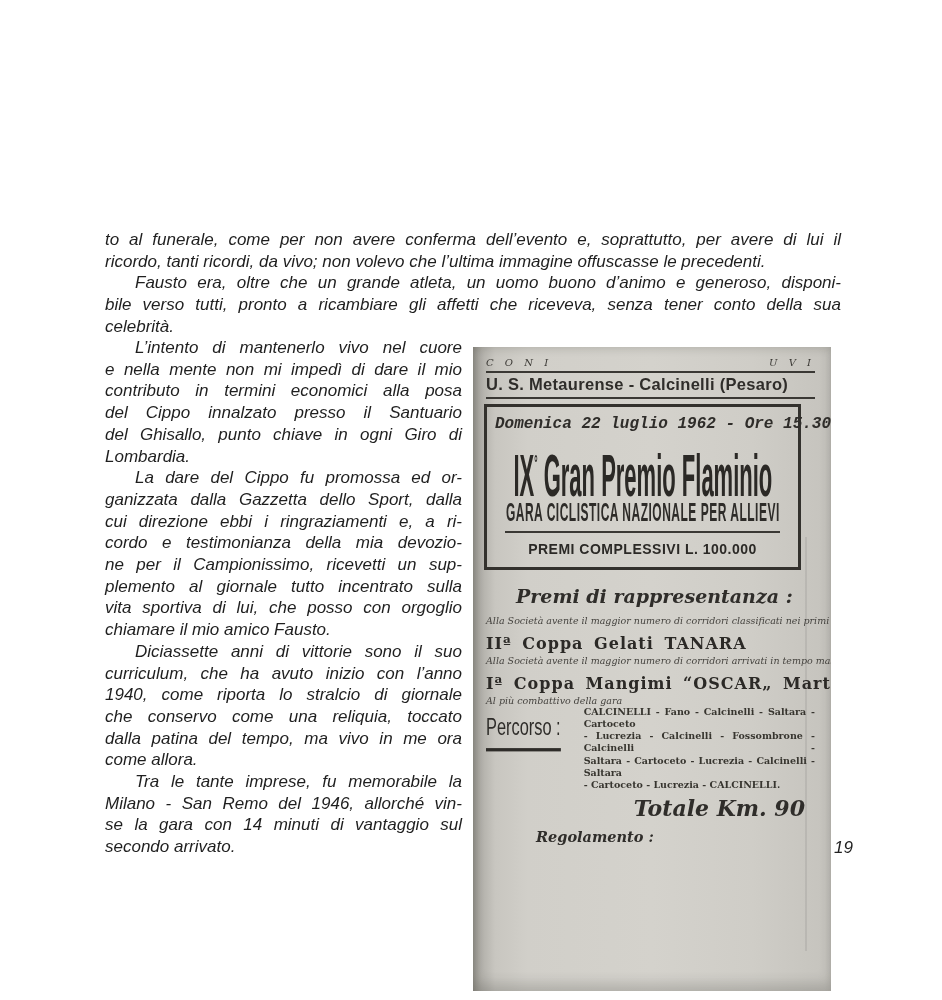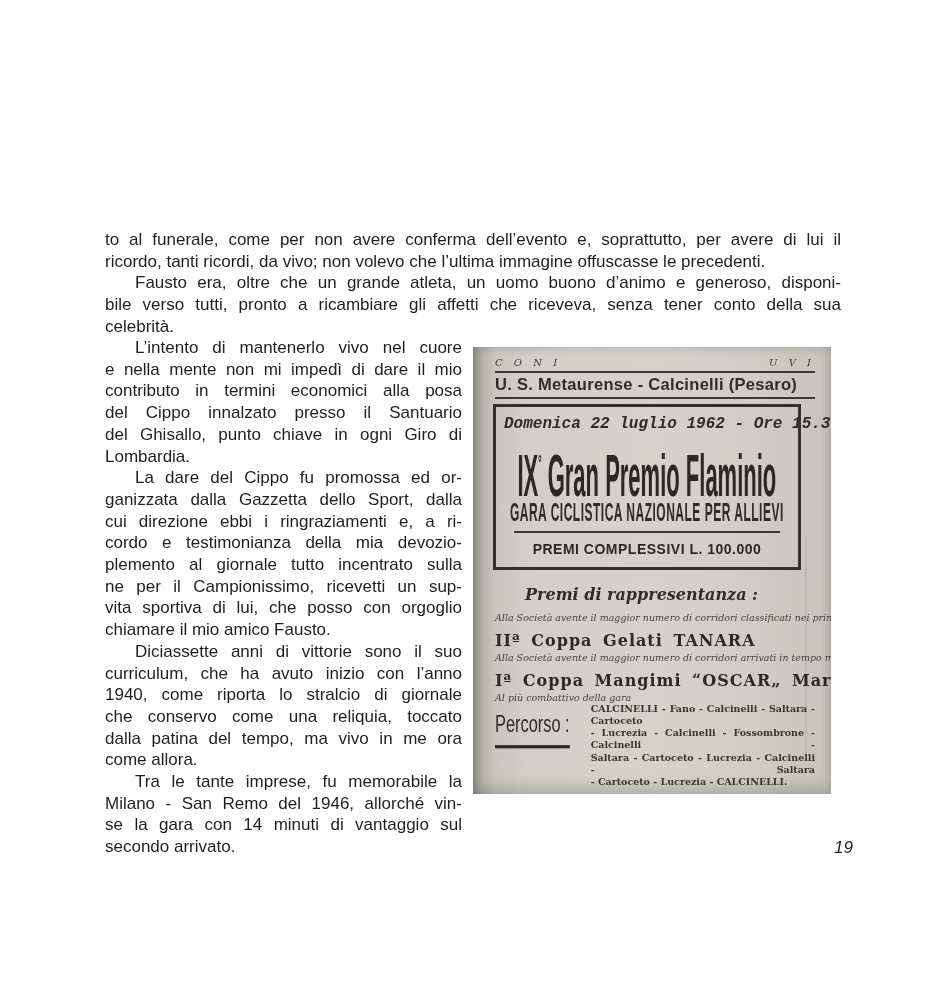--- a/index.html
+++ b/index.html
@@ -18,37 +18,37 @@
   
   .copy {
     position: absolute;
     color: #1f1f1f;
     font-size: 17px;
     line-height: 21.7px;
     font-family: "Liberation Sans", sans-serif;
   }
   .copy-intro { left: 105px; top: 229px; width: 736px; }
   .copy-col   { left: 105px; top: 337px; width: 357px; }
-  .para { margin: 0; }
+  .para { margin: 0; font-style: italic; }
   .tline { white-space: normal; }
   .tline.just { text-align: justify; text-align-last: justify; }
   .tline.first { text-indent: 30px; }
 
   
   .pageno {
     position: absolute; left: 834px; top: 838px;
     font-size: 17px; font-style: italic; color: #222;
   }
 
   
   .poster {
     position: absolute; left: 473px; top: 347px;
-    width: 358px; height: 447px;
+    width: 358px; height: 644px;
     box-sizing: border-box;
-    padding: 10px 16px 6px 22px;
+    padding: 10px 16px 6px 13px;
     color: #35332f;
     background: linear-gradient(90deg,
       #98968f 0px, #b3b1ab 9px, #c8c6c0 22px, #d1cfc9 55px,
       #d4d2cc 50%, #cfcdc7 78%, #c5c3bd 100%);
     box-shadow: inset 0 -8px 12px rgba(40,38,34,0.18),
                 inset 0 4px 6px rgba(40,38,34,0.10);
     overflow: hidden;
   }
   .poster::after { 
     content: ""; position: absolute; top: 190px; bottom: 40px; left: 332px;
@@ -87,21 +87,21 @@
   }
   .p-box-rule { height: 1.5px; background: #3a3834; margin: 5px 10px 0 10px; }
   .p-prizeline {
     font-weight: bold; font-size: 14px; letter-spacing: 0.5px;
     white-space: nowrap; margin: 8px 0 10px 0; color: #2b2926;
   }
   .p-script {
     font-family: "DejaVu Serif", serif; font-style: italic; font-weight: bold;
     color: #2f2d2a;
   }
-  .p-prizes-heading { font-size: 16px; margin: 15px 0 0 30px; }
+  .p-prizes-heading { font-size: 19px; margin: 15px 0 0 30px; }
   .p-item { margin-top: 8px; }
   .p-item-title {
     font-family: "DejaVu Serif", serif; font-weight: bold;
     font-size: 16px; letter-spacing: 1px; word-spacing: 4px;
     white-space: nowrap; color: #2b2926;
   }
   .p-item-note {
     font-family: "DejaVu Serif", serif; font-style: italic;
     font-size: 9.5px; margin-top: 2px; color: #45433f; white-space: nowrap;
   }
@@ -144,22 +144,22 @@
         <div class="tline just">contributo in termini economici alla posa</div>
         <div class="tline just">del Cippo innalzato presso il Santuario</div>
         <div class="tline just">del Ghisallo, punto chiave in ogni Giro di</div>
         <div class="tline">Lombardia.</div>
       </div>
       <div class="para">
         <div class="tline just first">La dare del Cippo fu promossa ed or-</div>
         <div class="tline just">ganizzata dalla Gazzetta dello Sport, dalla</div>
         <div class="tline just">cui direzione ebbi i ringraziamenti e, a ri-</div>
         <div class="tline just">cordo e testimonianza della mia devozio-</div>
+        <div class="tline just">ne per il Campionissimo, ricevetti un sup-</div>
         <div class="tline just">plemento al giornale tutto incentrato sulla</div>
-        <div class="tline just">ne per il Campionissimo, ricevetti un sup-</div>
         <div class="tline just">vita sportiva di lui, che posso con orgoglio</div>
         <div class="tline">chiamare il mio amico Fausto.</div>
       </div>
       <div class="para">
         <div class="tline just first">Diciassette anni di vittorie sono il suo</div>
         <div class="tline just">curriculum, che ha avuto inizio con l’anno</div>
         <div class="tline just">1940, come riporta lo stralcio di giornale</div>
         <div class="tline just">che conservo come una reliquia, toccato</div>
         <div class="tline just">dalla patina del tempo, ma vivo in me ora</div>
         <div class="tline">come allora.</div>

